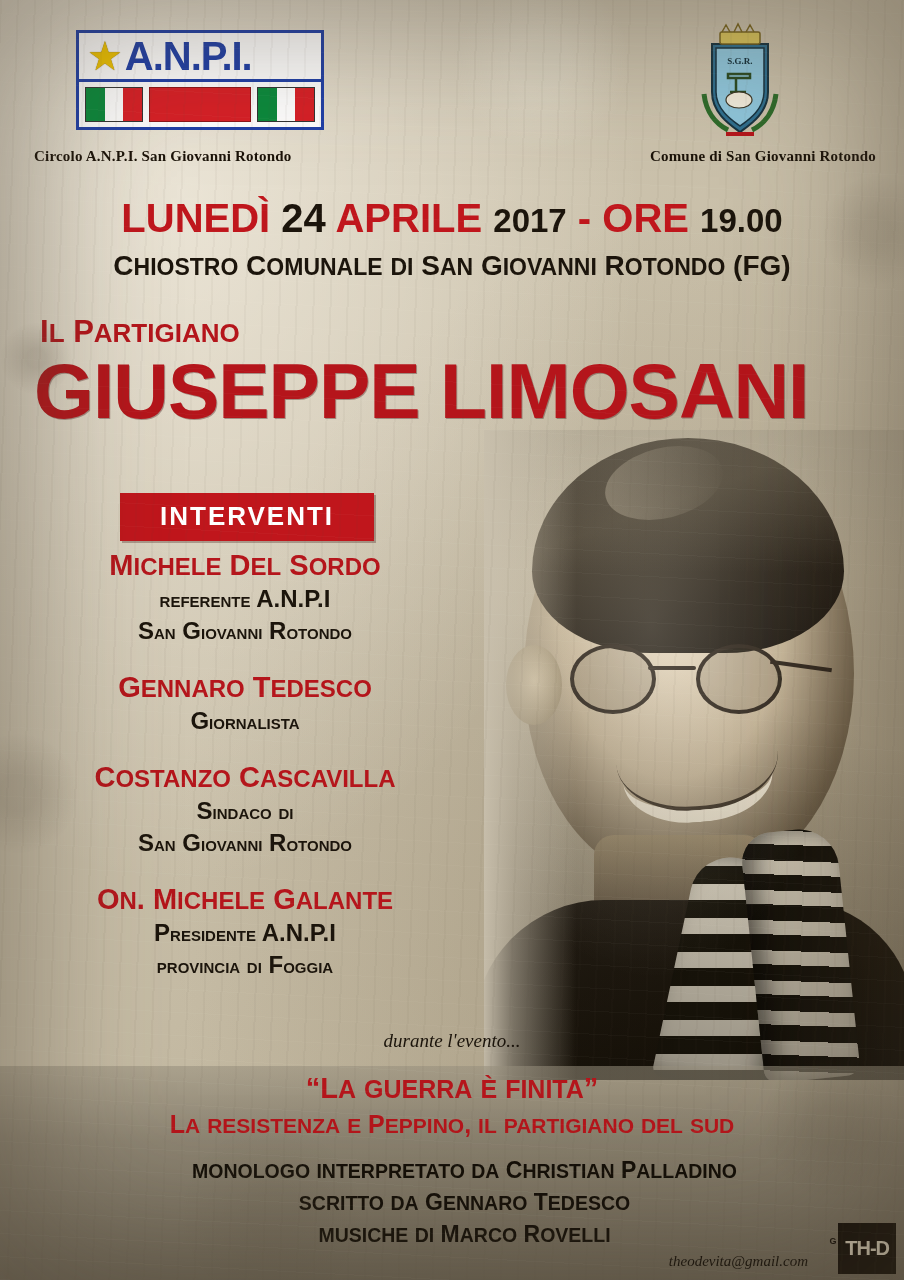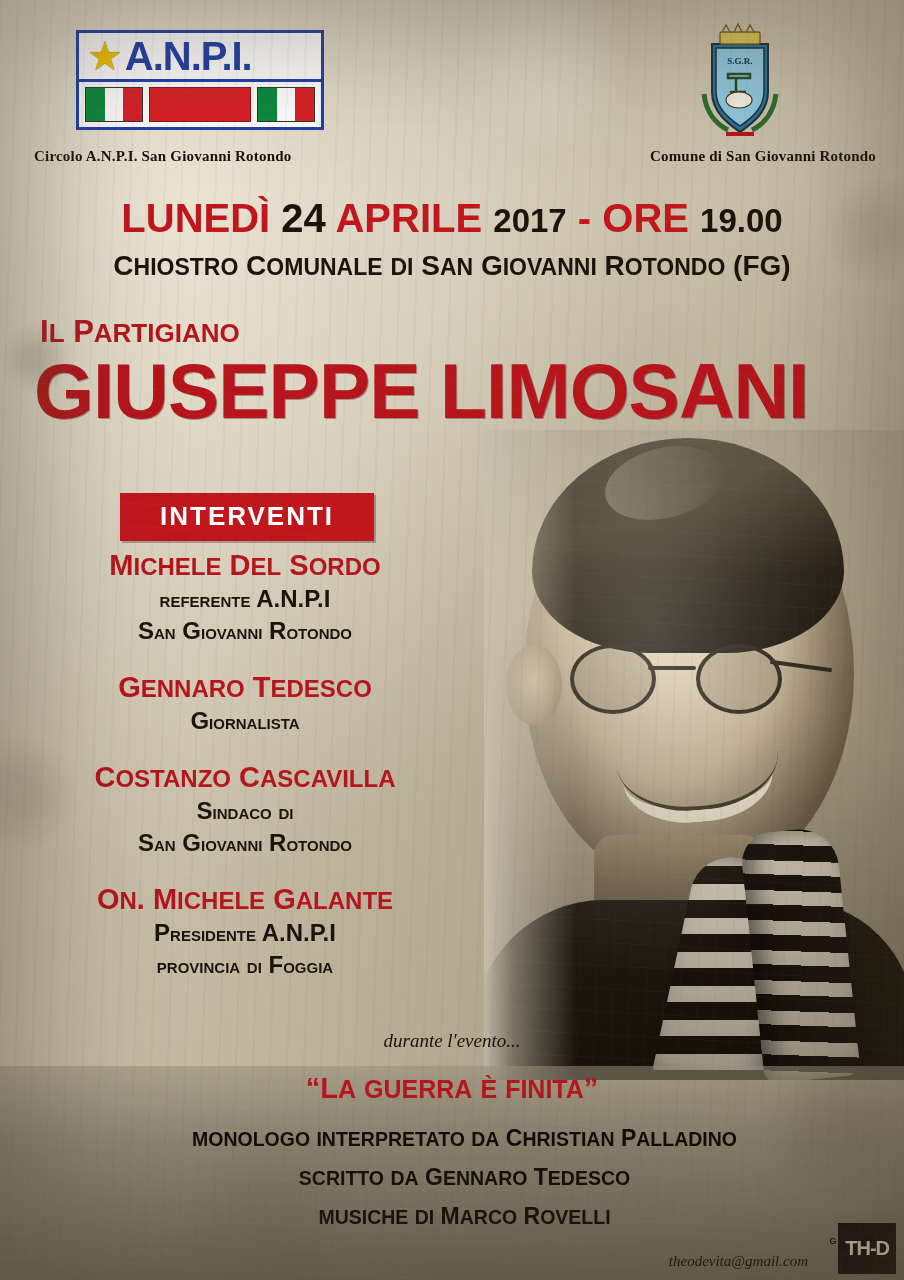--- a/index.html
+++ b/index.html
@@ -434,21 +434,21 @@
     color: #b5151b;
     line-height: 34px;
   }
   .subquote .lc { font-size: 21px; }
   .credits {
     margin-top: 12px;
     font-family: "Liberation Sans", sans-serif;
     font-weight: bold;
     font-size: 23px;
     color: #120d06;
-    line-height: 38px;
+    line-height: 31px;
     padding-left: 25px;
   }
   .credits .lc { font-size: 19.5px; }
 
   .email {
     position: absolute;
     right: 96px;
     bottom: 10px;
     font-family: "Liberation Serif", serif;
     font-style: italic;
@@ -579,20 +579,21 @@
       <div class="sp-role" style="white-space: normal;">P<span class="lc">RESIDENTE</span> A.N.P.I<br><span class="lc">PROVINCIA</span> <span class="lc">DI</span> F<span class="lc">OGGIA</span></div>
     </div>
   </div>
 
   <div class="durante">durante l'evento...</div>
 
   <div class="bottom-band"></div>
 
   <div class="bottom-inner">
     <div class="quote" style="white-space: normal;">“L<span class="lc">A</span> <span class="lc">GUERRA</span> <span class="lc">È</span> <span class="lc">FINITA</span>”</div>
+    <div class="subquote" style="white-space: normal;">L<span class="lc">A</span> <span class="lc">RESISTENZA</span> <span class="lc">E</span> P<span class="lc">EPPINO</span>, <span class="lc">IL</span> <span class="lc">PARTIGIANO</span> <span class="lc">DEL</span> <span class="lc">SUD</span></div>
     <div class="credits">
       <div style="white-space: normal;"><span class="lc">MONOLOGO</span> <span class="lc">INTERPRETATO</span> <span class="lc">DA</span> C<span class="lc">HRISTIAN</span> P<span class="lc">ALLADINO</span></div>
       <div style="white-space: normal;"><span class="lc">SCRITTO</span> <span class="lc">DA</span> G<span class="lc">ENNARO</span> T<span class="lc">EDESCO</span></div>
       <div style="white-space: normal;"><span class="lc">MUSICHE</span> <span class="lc">DI</span> M<span class="lc">ARCO</span> R<span class="lc">OVELLI</span></div>
     </div>
   </div>
 
   <div class="email">theodevita@gmail.com</div>
   <div class="graphic-by">GRAPHIC BY</div>
   <div class="thd">TH-D</div>

